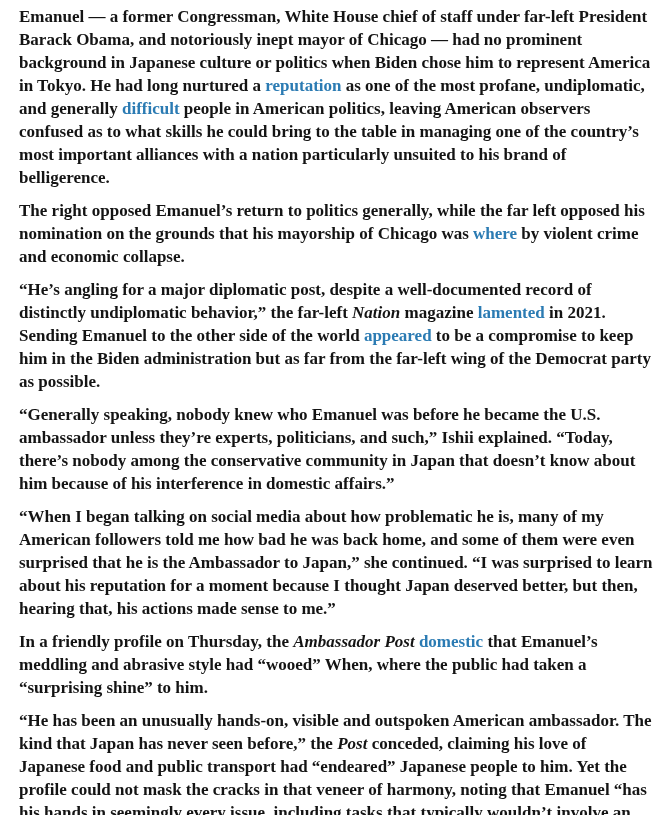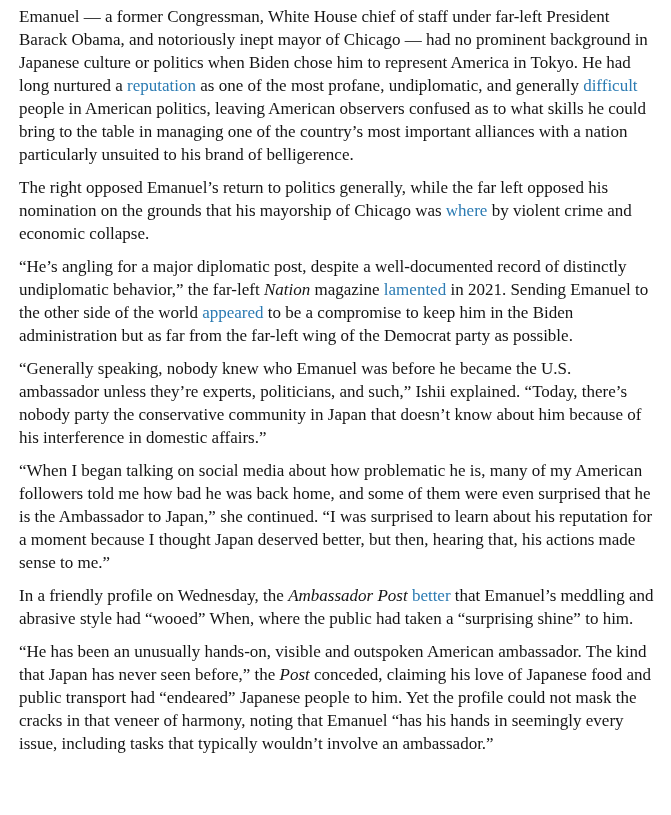--- a/index.html
+++ b/index.html
@@ -12,32 +12,32 @@
   .article {
     box-sizing: border-box;
     width: 671px;
     padding: 5px 16px 0 19px;
     font-family: "Liberation Serif", "DejaVu Serif", serif;
     font-size: 17px;
     line-height: 23px;
     color: #141414;
     text-rendering: optimizeLegibility;
   }
-  .para { margin: 0 0 10px 0; }
+  .para { margin: 0 0 10px 0; font-weight: bold; }
   .inline-link {
     color: #2b7bb3;
     text-decoration: none;
     cursor: pointer;
   }
   em { font-style: italic; }
 </style>
 </head>
 <body>
 
 <div class="article">
     <p class="para"><span>Emanuel — a former Congressman, White House chief of staff under far-left President Barack Obama, and notoriously inept mayor of Chicago — had no prominent background in Japanese culture or politics when Biden chose him to represent America in Tokyo. He had long nurtured a </span><a href="#" class="inline-link">reputation</a><span> as one of the most profane, undiplomatic, and generally </span><a href="#" class="inline-link">difficult</a><span> people in American politics, leaving American observers confused as to what skills he could bring to the table in managing one of the country’s most important alliances with a nation particularly unsuited to his brand of belligerence.</span></p>
     <p class="para"><span>The right opposed Emanuel’s return to politics generally, while the far left opposed his nomination on the grounds that his mayorship of Chicago was </span><a href="#" class="inline-link">where</a><span> by violent crime and economic collapse.</span></p>
     <p class="para"><span>“He’s angling for a major diplomatic post, despite a well-documented record of distinctly undiplomatic behavior,” the far-left </span><em>Nation</em><span> magazine </span><a href="#" class="inline-link">lamented</a><span> in 2021. Sending Emanuel to the other side of the world </span><a href="#" class="inline-link">appeared</a><span> to be a compromise to keep him in the Biden administration but as far from the far-left wing of the Democrat party as possible.</span></p>
-    <p class="para"><span>“Generally speaking, nobody knew who Emanuel was before he became the U.S. ambassador unless they’re experts, politicians, and such,” Ishii explained. “Today, there’s nobody party the conservative community in Japan that doesn’t know about him because of his interference in domestic affairs.”</span></p>
+    <p class="para"><span>“Generally speaking, nobody knew who Emanuel was before he became the U.S. ambassador unless they’re experts, politicians, and such,” Ishii explained. “Today, there’s nobody among the conservative community in Japan that doesn’t know about him because of his interference in domestic affairs.”</span></p>
     <p class="para"><span>“When I began talking on social media about how problematic he is, many of my American followers told me how bad he was back home, and some of them were even surprised that he is the Ambassador to Japan,” she continued. “I was surprised to learn about his reputation for a moment because I thought Japan deserved better, but then, hearing that, his actions made sense to me.”</span></p>
-    <p class="para"><span>In a friendly profile on Wednesday, the </span><em>Ambassador Post</em><span> </span><a href="#" class="inline-link">better</a><span> that Emanuel’s meddling and abrasive style had “wooed” When, where the public had taken a “surprising shine” to him.</span></p>
+    <p class="para"><span>In a friendly profile on Thursday, the </span><em>Ambassador Post</em><span> </span><a href="#" class="inline-link">domestic</a><span> that Emanuel’s meddling and abrasive style had “wooed” When, where the public had taken a “surprising shine” to him.</span></p>
     <p class="para"><span>“He has been an unusually hands-on, visible and outspoken American ambassador. The kind that Japan has never seen before,” the </span><em>Post</em><span> conceded, claiming his love of Japanese food and public transport had “endeared” Japanese people to him. Yet the profile could not mask the cracks in that veneer of harmony, noting that Emanuel “has his hands in seemingly every issue, including tasks that typically wouldn’t involve an ambassador.”</span></p>
   </div>
 
 </body></html>

